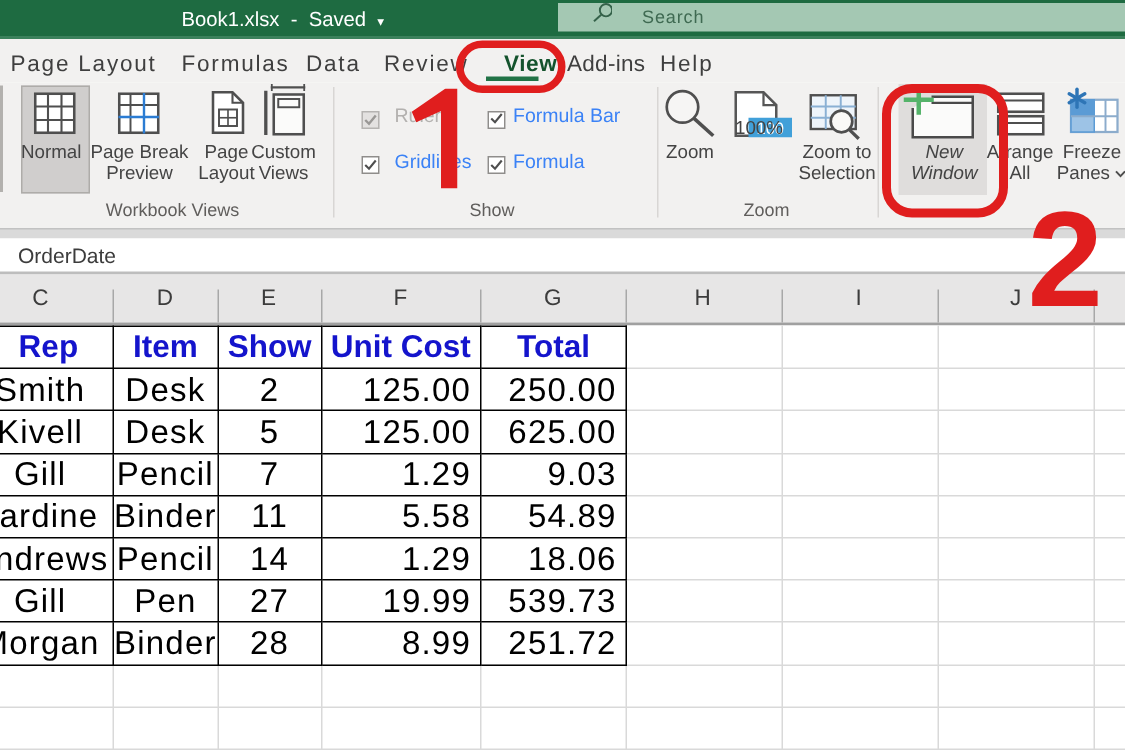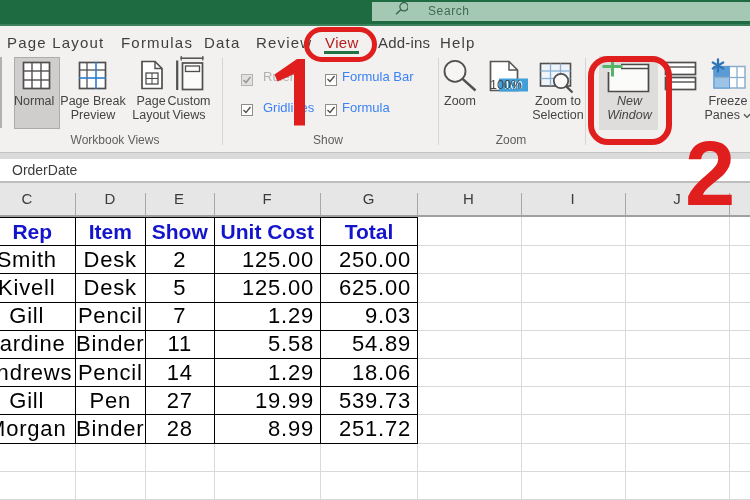--- a/index.html
+++ b/index.html
@@ -6,56 +6,57 @@
   html,body { width:750px; height:500px; overflow:hidden; font-family:"Liberation Sans", sans-serif; }
   #stage { position:relative; width:750px; height:500px; background:#fff; overflow:hidden; }
   .abs { position:absolute; }
 </style>
 </head>
 <body>
 <div id="stage">
 
   <div class="abs" style="left:0;top:0;width:750px;height:24px;background:#1e6b41;"></div>
   <div class="abs" style="left:0;top:24px;width:750px;height:2px;background:#3c815c;"></div>
+  <div class="abs" style="left:121px;top:2.5px;width:260px;height:19px;color:#fff;font-size:13.5px;line-height:19px;">Book1.xlsx&nbsp; -&nbsp; Saved&nbsp; <span style="font-size:9px;">▾</span></div>
 
   <div class="abs" style="left:372px;top:2px;width:378px;height:19px;background:#a4c8b3;"></div>
   <svg class="abs" style="left:393px;top:2px;" width="15" height="14" viewBox="0 0 15 14">
     <circle cx="11" cy="4.8" r="4.1" fill="none" stroke="#35624a" stroke-width="1.3"></circle>
     <line x1="7.8" y1="7.8" x2="3" y2="12.2" stroke="#35624a" stroke-width="1.3"></line>
   </svg>
   <div class="abs" style="left:428px;top:4px;font-size:12px;color:#3f6a52;letter-spacing:0.6px;">Search</div>
 
   <div class="abs" style="left:0;top:26px;width:750px;height:29px;background:#f2f1f0;"></div>
   <div class="abs tabs" style="top:34px;font-size:15px;color:#3f3f3f;letter-spacing:1.2px;">
     <span class="abs" style="left:7px;">Page Layout</span>
     <span class="abs" style="left:121px;">Formulas</span>
     <span class="abs" style="left:204px;">Data</span>
     <span class="abs" style="left:256px;">Review</span>
-    <span class="abs" style="left:325px;color:#b91c1c;font-weight:normal;letter-spacing:0.4px;">View</span>
+    <span class="abs" style="left:336px;color:#14532d;font-weight:bold;letter-spacing:0.4px;">View</span>
     <span class="abs" style="left:378px;letter-spacing:0.2px;">Add-ins</span>
     <span class="abs" style="left:440px;">Help</span>
   </div>
   <div class="abs" style="left:324px;top:51px;width:35px;height:3px;background:#217346;"></div>
 
   <div class="abs" style="left:0;top:55px;width:750px;height:97px;background:#f2f1f0;"></div>
 
   <div class="abs" style="left:222px;top:58px;width:1px;height:87px;background:#d8d6d4;"></div>
   <div class="abs" style="left:438px;top:58px;width:1px;height:87px;background:#d8d6d4;"></div>
   <div class="abs" style="left:585px;top:58px;width:1px;height:87px;background:#d8d6d4;"></div>
 
   <div class="abs" style="left:0;top:57px;width:1.5px;height:71px;background:#b3b1ae;"></div>
   <div class="abs" style="left:14px;top:57px;width:46px;height:72px;background:#d0cecd;border:1px solid #aeaca9;"></div>
   <svg class="abs" style="left:22px;top:61px;" width="29" height="29" viewBox="0 0 29 29">
     <rect x="1.5" y="1.5" width="26" height="26" fill="#fff" stroke="#4f4f4f" stroke-width="1.7"></rect>
     <line x1="1" y1="10" x2="28" y2="10" stroke="#4f4f4f" stroke-width="1.4"></line>
     <line x1="1" y1="19" x2="28" y2="19" stroke="#4f4f4f" stroke-width="1.4"></line>
     <line x1="10" y1="1" x2="10" y2="28" stroke="#4f4f4f" stroke-width="1.4"></line>
     <line x1="19" y1="1" x2="19" y2="28" stroke="#4f4f4f" stroke-width="1.4"></line>
   </svg>
-  <div class="abs lbl" style="left:14px;top:95px;width:46px;">Normal</div>
+  <div class="abs lbl" style="left:14px;top:95px;width:35px;text-align:center;">Normal</div>
 
   <svg class="abs" style="left:78px;top:61px;" width="29" height="29" viewBox="0 0 29 29">
     <rect x="1.5" y="1.5" width="26" height="26" fill="#fff" stroke="#4f4f4f" stroke-width="1.7"></rect>
     <line x1="1" y1="9" x2="28" y2="9" stroke="#4f4f4f" stroke-width="1.3"></line>
     <line x1="9" y1="1" x2="9" y2="28" stroke="#4f4f4f" stroke-width="1.3"></line>
     <line x1="1" y1="17" x2="28" y2="17" stroke="#2b7cd3" stroke-width="1.6"></line>
     <line x1="18" y1="1" x2="18" y2="28" stroke="#2b7cd3" stroke-width="1.6"></line>
   </svg>
   <div class="abs lbl" style="left:58px;top:95px;width:70px;text-align:center;">Page Break<br>Preview</div>
 
@@ -141,20 +142,21 @@
     <line x1="2.5" y1="11.5" x2="22.5" y2="11.5" stroke="#55b36a" stroke-width="3"></line>
   </svg>
   <div class="abs lbl" style="left:601px;top:95px;width:57px;text-align:center;font-style:italic;">New<br>Window</div>
 
   <svg class="abs" style="left:664px;top:61px;" width="33" height="30" viewBox="0 0 33 30">
     <rect x="1.5" y="1.5" width="30" height="12" fill="#fff" stroke="#4f4f4f" stroke-width="1.7"></rect>
     <line x1="1.5" y1="6" x2="31.5" y2="6" stroke="#4f4f4f" stroke-width="1.4"></line>
     <rect x="1.5" y="16.5" width="30" height="12" fill="#fff" stroke="#4f4f4f" stroke-width="1.7"></rect>
     <line x1="1.5" y1="21" x2="31.5" y2="21" stroke="#4f4f4f" stroke-width="1.4"></line>
   </svg>
+  <div class="abs lbl" style="left:652px;top:95px;width:56px;text-align:center;">Arrange<br>All</div>
 
   <svg class="abs" style="left:708px;top:57px;" width="40" height="34" viewBox="0 0 40 34">
     <rect x="6" y="9.5" width="31" height="21.5" fill="#fff" stroke="#8caccc" stroke-width="1.5"></rect>
     <rect x="6" y="9.5" width="15.5" height="21.5" fill="#9dc3e6" stroke="#5b9bd5" stroke-width="1"></rect>
     <rect x="6" y="9.5" width="15.5" height="11" fill="#5b9bd5"></rect>
     <line x1="6" y1="20.5" x2="37" y2="20.5" stroke="#8caccc" stroke-width="1.3"></line>
     <line x1="29" y1="9.5" x2="29" y2="31" stroke="#8caccc" stroke-width="1.3"></line>
     <g stroke="#2e75b6" stroke-width="2.3" stroke-linecap="round">
       <line x1="10" y1="2.5" x2="10" y2="14.5"></line>
       <line x1="4.8" y1="5.5" x2="15.2" y2="11.5"></line>

